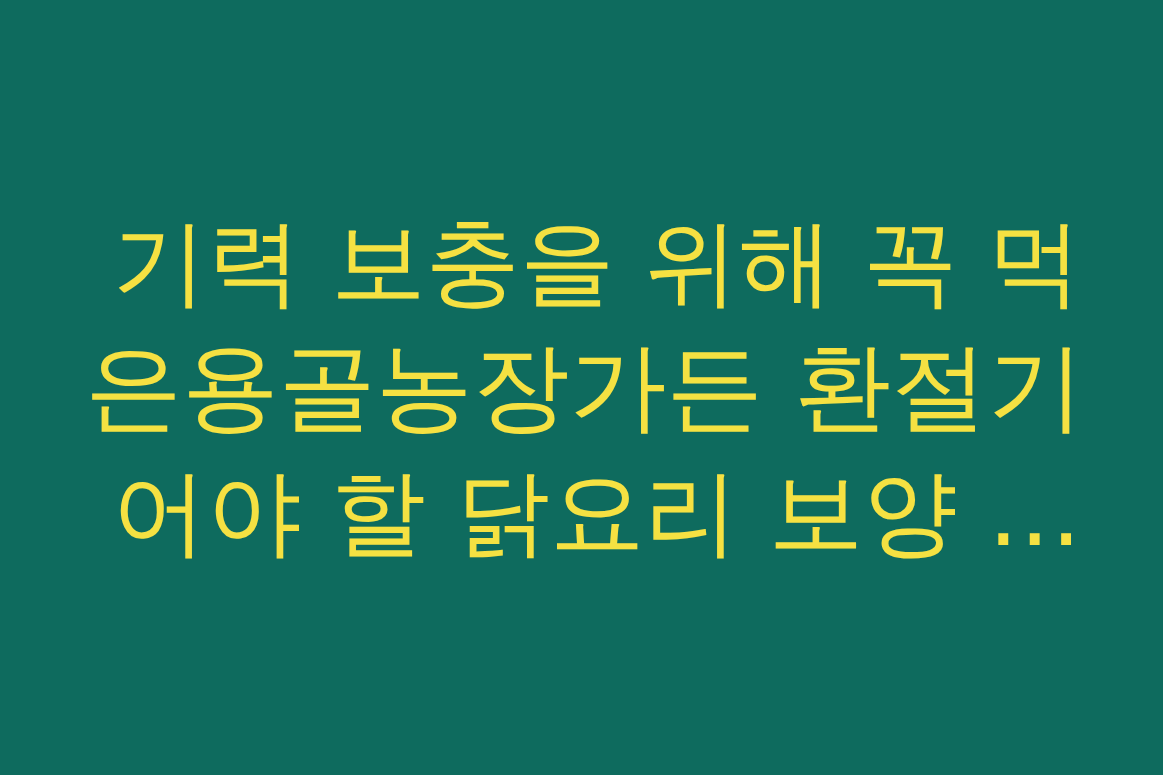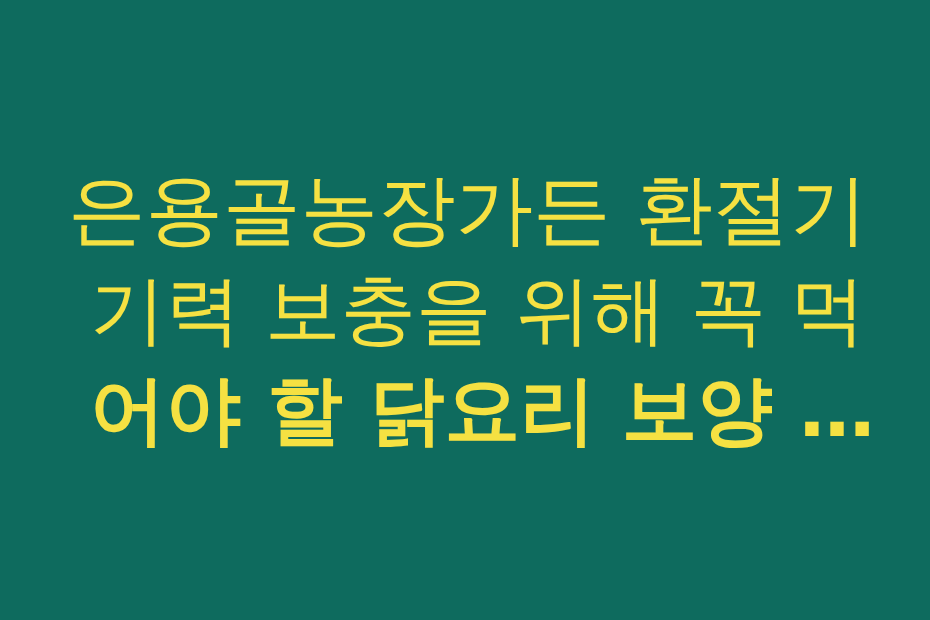--- a/index.html
+++ b/index.html
@@ -49,31 +49,30 @@
     -webkit-font-smoothing: antialiased;
   }
 
   
   #headline-line-2, #headline-line-3 {
     padding-left: 22px;
   }
 
   #headline-line-3 {
     letter-spacing: 0px;
-    font-weight: bold;
   }
 </style>
 </head>
 <body style="background: rgb(14, 107, 94); width: 930px; height: 620px;">
 
 <div id="thumbnail-card" style="background: rgb(14, 107, 94);">
 
   <div id="headline-block">
 
+    <div class="headline-line" id="headline-line-2" style="color: rgb(245, 225, 66); font-size: 75.5px;">기력 보충을 위해 꼭 먹</div>
+
     <div class="headline-line" id="headline-line-1" style="color: rgb(245, 225, 66); font-size: 77.5px;">은용골농장가든 환절기</div>
-
-    <div class="headline-line" id="headline-line-2" style="color: rgb(245, 225, 66); font-size: 75.5px;">기력 보충을 위해 꼭 먹</div>
 
     <div class="headline-line" id="headline-line-3" style="color: rgb(245, 225, 66); font-size: 75.5px;">어야 할 닭요리 보양 …</div>
 
   </div>
 
 </div>
 
 </body></html>

